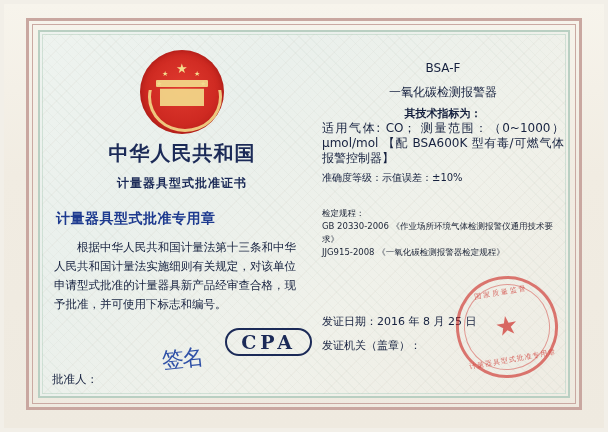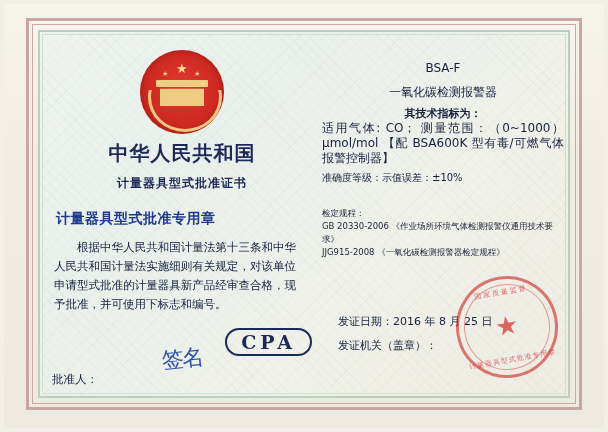--- a/index.html
+++ b/index.html
@@ -138,21 +138,21 @@
     margin-top:4px;text-align:center;font-size:11px;font-weight:bold;
   }
   .r-spec{
     font-size:12px;line-height:15px;text-align:justify;
   }
   .r-accu{margin-top:4px;font-size:10px;line-height:15px;}
   .r-std{
     margin-top:22px;font-size:8.5px;line-height:13px;color:#1b2336;
   }
   .r-foot{
-    position:absolute;left:16px;bottom:26px;width:100%;font-size:11px;line-height:24px;
+    position:absolute;left:0;bottom:26px;width:100%;font-size:11px;line-height:24px;
   }
   .r-foot .row{display:block;}
   .seal{
     position:absolute;right:6px;bottom:6px;width:96px;height:96px;border-radius:50%;
     border:3px solid rgba(205,40,35,.72);
     color:rgba(205,40,35,.78);
     transform:rotate(-10deg);
     opacity:.85;
   }
   .seal .ring{

